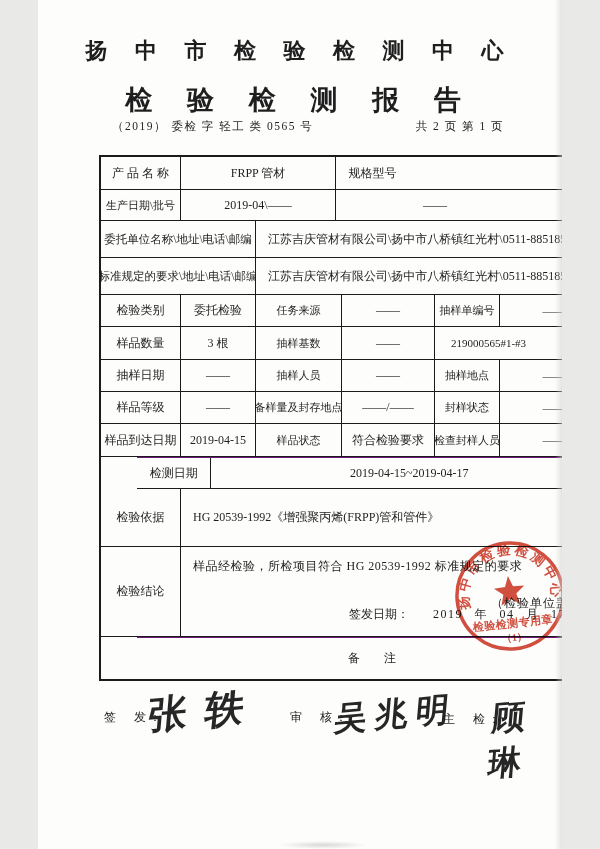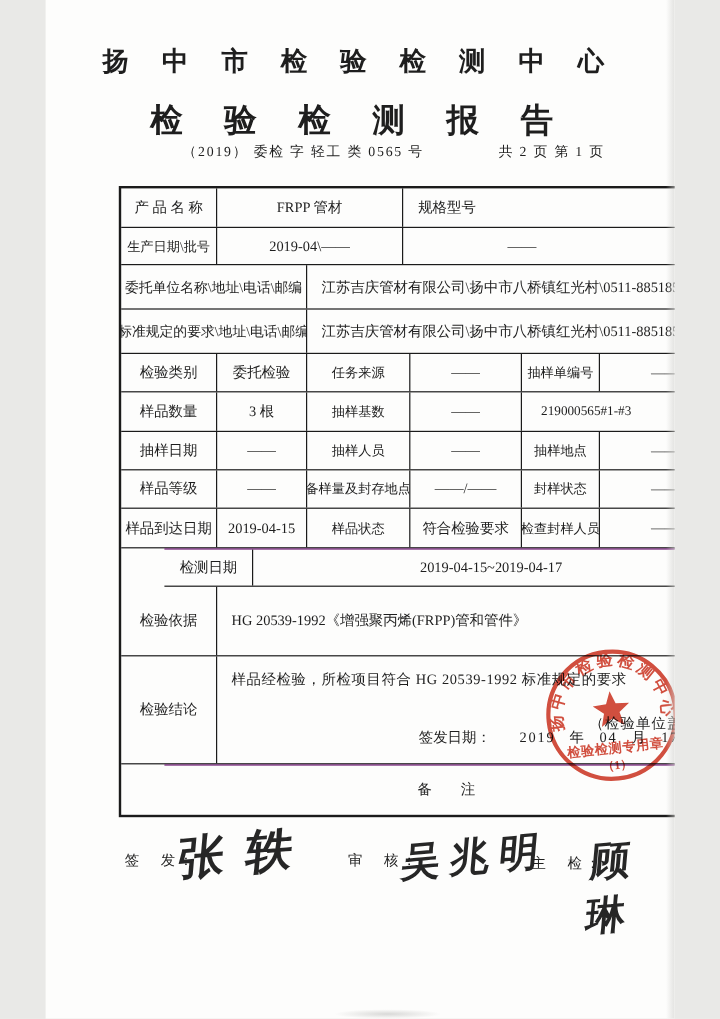--- a/index.html
+++ b/index.html
@@ -8,21 +8,21 @@
     background:#fdfdfc;overflow:hidden;
     font-family:"Liberation Serif","DejaVu Serif",serif;
     color:#1e1e1e;
   }
   
   .org-title{position:absolute;top:36px;left:0;width:100%;text-align:center;
     font-size:22px;font-weight:bold;letter-spacing:11px;}
   .doc-title{position:absolute;top:82px;left:0;width:100%;text-align:center;
     font-size:27px;font-weight:bold;letter-spacing:14px;}
   .ref-line{position:absolute;top:119px;left:74px;right:58px;
-    display:flex;justify-content:space-between;font-size:11.5px;letter-spacing:1.5px;margin-left:40px;}
+    display:flex;justify-content:space-between;font-size:11.5px;letter-spacing:1.5px;}
   
   .report-table{position:absolute;left:61px;top:155px;width:506px;
     border:2px solid #1b1b1b;background:transparent;}
   .trow{display:flex;border-bottom:1px solid #1b1b1b;box-sizing:border-box;}
   .trow:last-child{border-bottom:none;justify-content:center;}
   .trow.sep{border-top:1px solid #701a75;margin-left:36px;}
   .cell{box-sizing:border-box;border-right:1px solid #1b1b1b;
     display:flex;align-items:center;justify-content:center;
     font-size:12px;text-align:center;white-space:nowrap;overflow:hidden;}
   .cell:last-child{border-right:none;}

